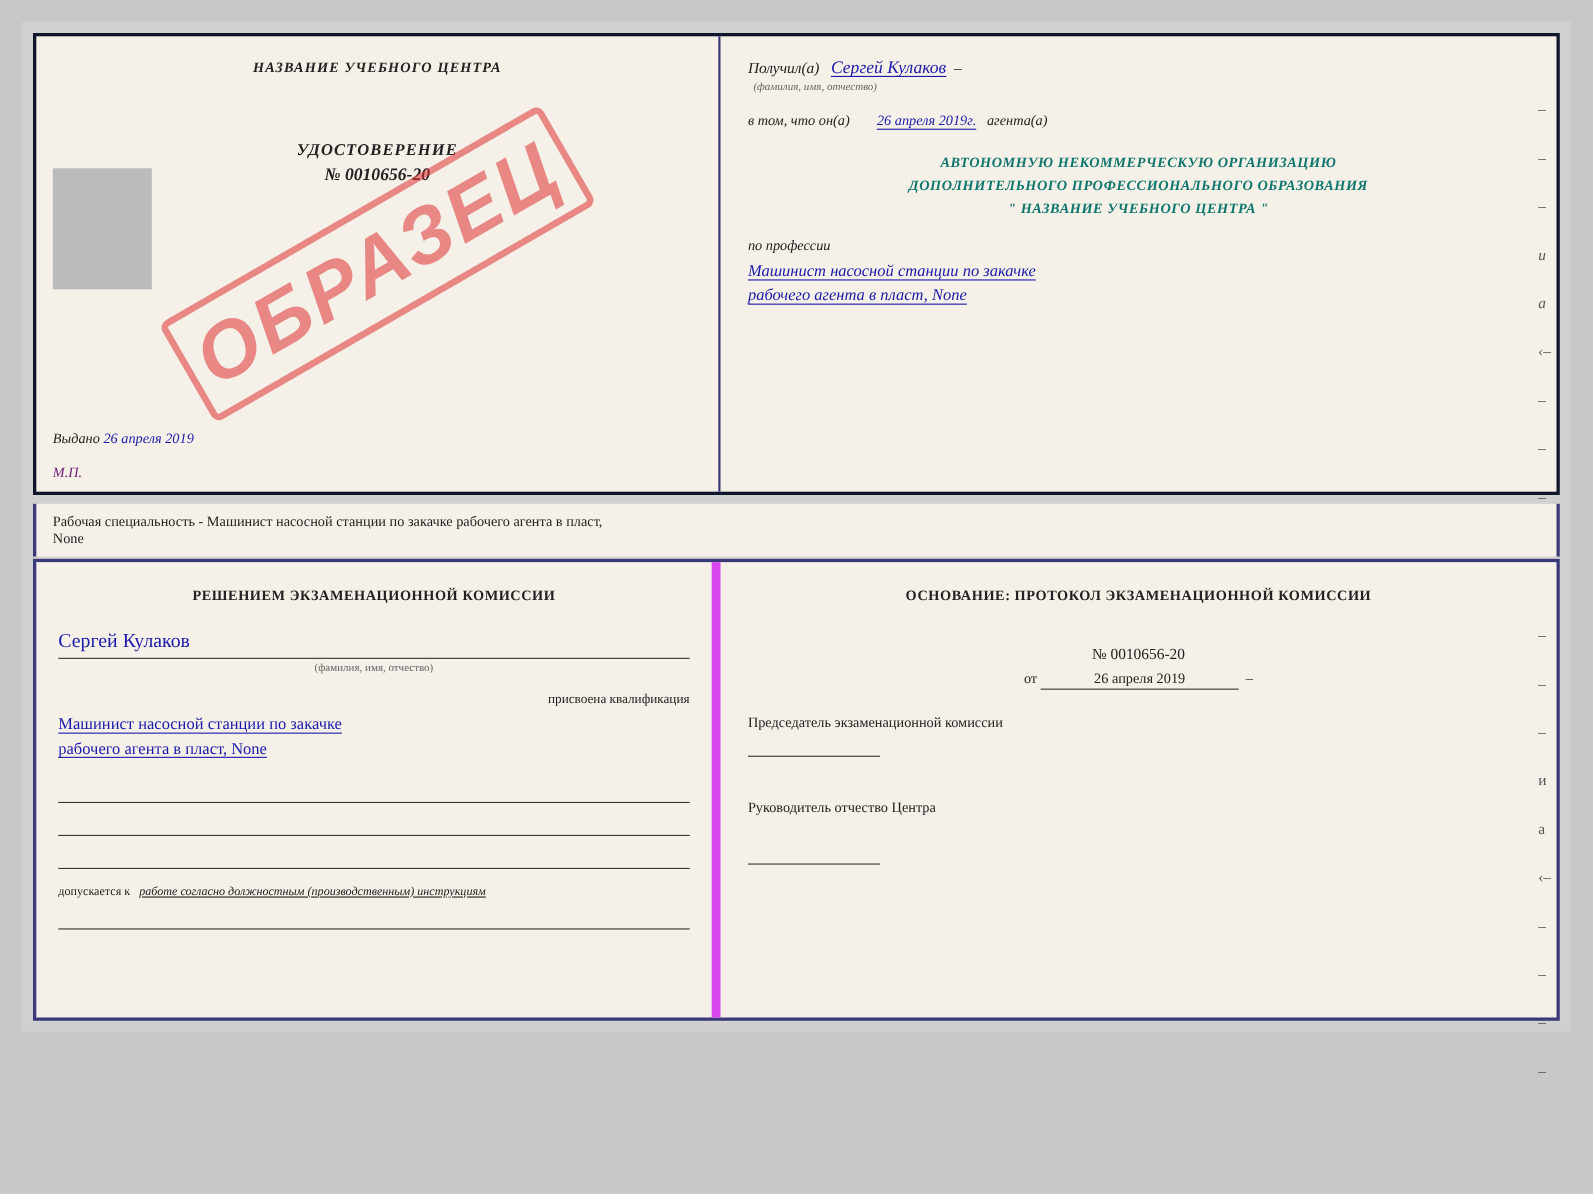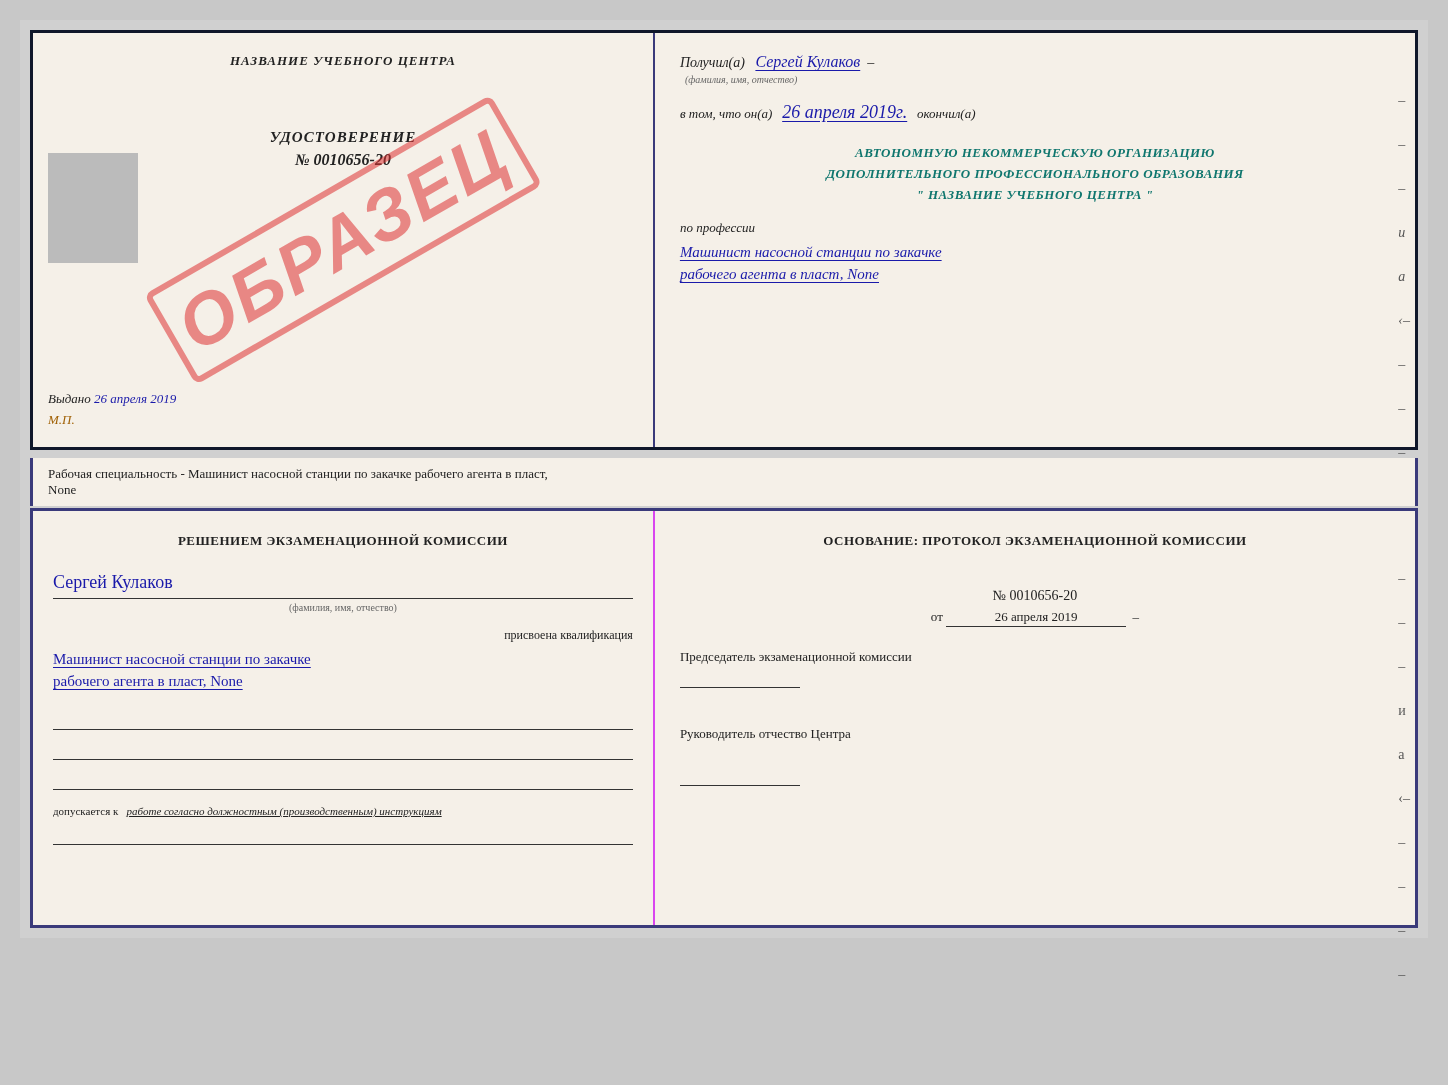--- a/index.html
+++ b/index.html
@@ -90,24 +90,24 @@
     }
 
     .issued-handwritten {
       font-family: 'Segoe Script', 'Comic Sans MS', cursive;
       color: #1a1aaa;
       font-size: 13px;
     }
 
     .mp-line {
       position: absolute;
-      bottom: 19px;
+      bottom: 9px;
       left: 15px;
       font-size: 13px;
-      color: #a16207;
+      color: #701a75;
     }
 
     
     .obrazec-stamp {
       position: absolute;
       top: 50%;
       left: 50%;
       transform: translate(-50%, -50%) rotate(-30deg);
       font-size: 72px;
       font-weight: 900;
@@ -145,23 +145,24 @@
 
     .date-line {
       font-size: 13px;
       color: #222;
       margin-bottom: 20px;
     }
 
     .date-handwritten {
       font-family: 'Segoe Script', 'Comic Sans MS', cursive;
       color: #1a1aaa;
-      font-size: 18px;
+      font-size: 13px;
       text-decoration: underline;
       text-underline-offset: 3px;
+      margin-left: 15px;
     }
 
     .org-block {
       text-align: center;
       font-size: 13px;
       font-weight: bold;
       text-transform: uppercase;
       letter-spacing: 0.5px;
       color: #0f766e;
       margin-bottom: 15px;
@@ -199,21 +200,21 @@
     .cert-bottom {
       display: flex;
       background: #f5f0e8;
       border: 3px solid #3a3a7a;
       min-height: 420px;
       position: relative;
     }
 
     .cert-bottom-left {
       width: 45%;
-      border-right: 2px solid #d946ef;
+      border-right: 8px solid #d946ef;
       padding: 20px 20px;
     }
 
     .cert-bottom-right {
       width: 55%;
       padding: 20px 25px;
     }
 
     
     .decision-text {
@@ -403,21 +404,21 @@
         &nbsp;–
         <br>
         <span class="subtitle-small">(фамилия, имя, отчество)</span>
       </div>
 
       <div class="date-line">
         <span>в том, что он(а)</span>
         &nbsp;
         <span class="date-handwritten">26 апреля 2019г.</span>
         &nbsp;
-        <span>окончил(а)</span>
+        <span>агента(а)</span>
       </div>
 
       <div class="org-block">
         <div>АВТОНОМНУЮ НЕКОММЕРЧЕСКУЮ ОРГАНИЗАЦИЮ</div>
         <div>ДОПОЛНИТЕЛЬНОГО ПРОФЕССИОНАЛЬНОГО ОБРАЗОВАНИЯ</div>
         <div>"  НАЗВАНИЕ УЧЕБНОГО ЦЕНТРА  "</div>
       </div>
 
       <div class="profession-label">по профессии</div>
       <span class="profession-handwritten">Машинист насосной станции по закачке</span>

